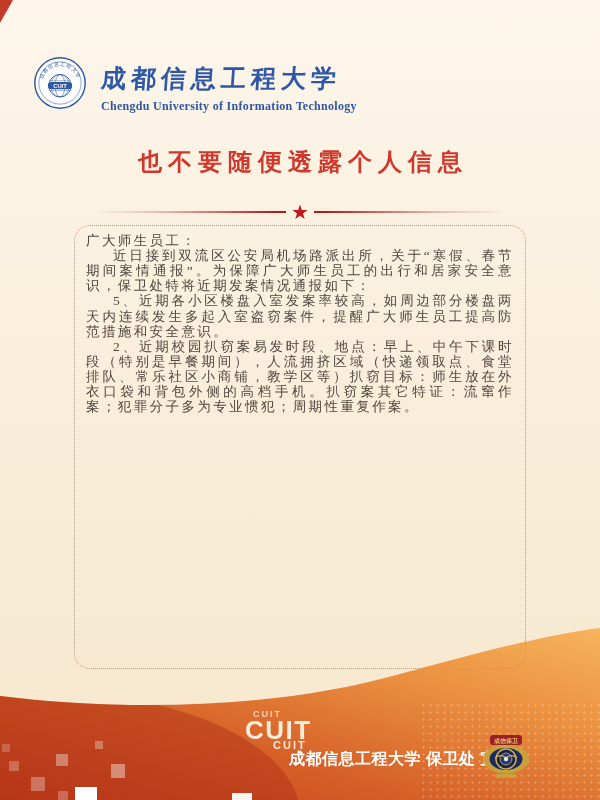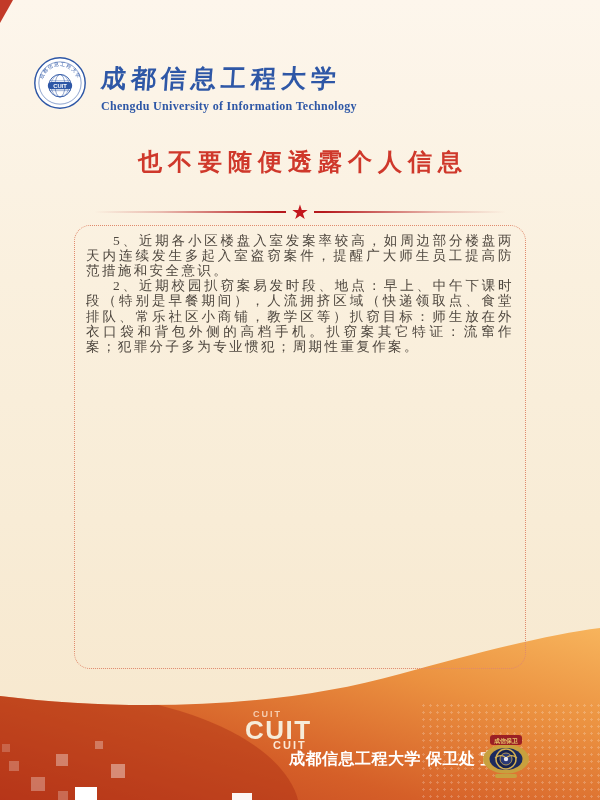--- a/index.html
+++ b/index.html
@@ -105,20 +105,22 @@
 
   <div class="main-title">也不要随便透露个人信息</div>
 
   <div class="divider">
     <div class="div-line left"></div>
     <div class="div-star">★</div>
     <div class="div-line right"></div>
   </div>
 
   <div class="notice-box">
+    <p>广大师生员工：</p>
+    <p class="para">近日接到双流区公安局机场路派出所，关于“寒假、春节期间案情通报”。为保障广大师生员工的出行和居家安全意识，保卫处特将近期发案情况通报如下：</p>
     <p class="para">5、近期各小区楼盘入室发案率较高，如周边部分楼盘两天内连续发生多起入室盗窃案件，提醒广大师生员工提高防范措施和安全意识。</p>
     <p class="para">2、近期校园扒窃案易发时段、地点：早上、中午下课时段（特别是早餐期间），人流拥挤区域（快递领取点、食堂排队、常乐社区小商铺，教学区等）扒窃目标：师生放在外衣口袋和背包外侧的高档手机。扒窃案其它特证：流窜作案；犯罪分子多为专业惯犯；周期性重复作案。</p>
   </div>
 
   <div class="footer">
     <svg class="curve" viewBox="0 0 600 180" preserveAspectRatio="none">
       <defs>
         <linearGradient id="fg" x1="0" y1="1" x2="1" y2="0">
           <stop offset="0" stop-color="#c03f1e"></stop>
           <stop offset="0.35" stop-color="#d55f28"></stop>

